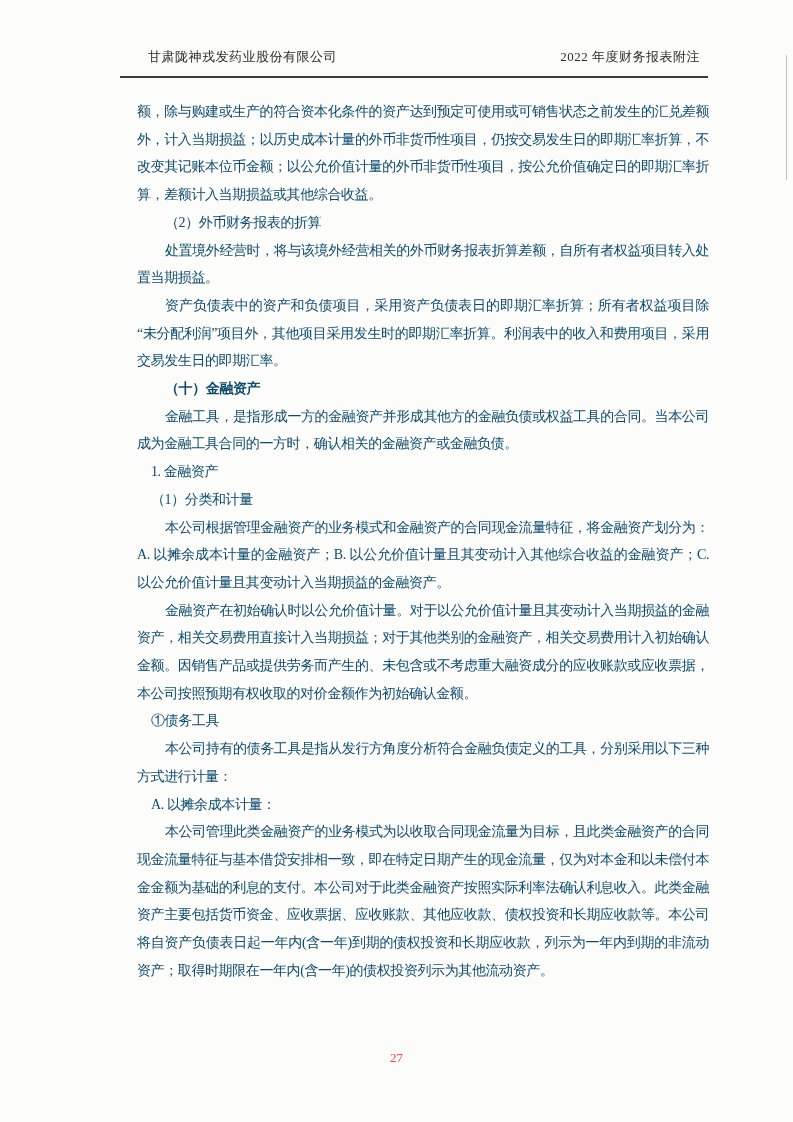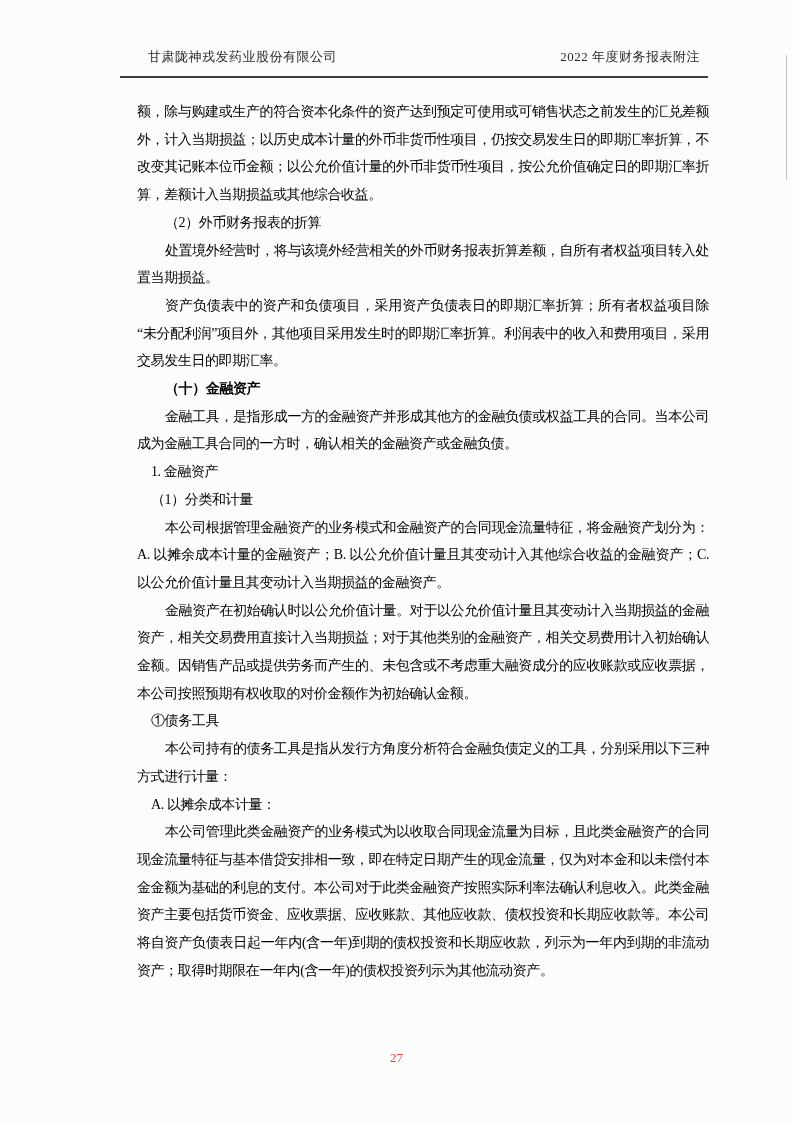--- a/index.html
+++ b/index.html
@@ -42,21 +42,21 @@
   }
   
   .content {
     position: absolute;
     left: 137px;
     top: 98px;
     width: 572px;
     font-size: 14px;
     line-height: 27.7px;
     letter-spacing: -0.4px;
-    color: #000000;
+    color: #0c4a6e;
   }
   .content p { margin: 0; }
   .p      { text-indent: 2em; text-align: justify; }
   .p-cont { text-indent: 0;   text-align: justify; }
   .h2     { text-indent: 2em; }
   .h2b    { text-indent: 2em; font-weight: bold; }
   .h1     { text-indent: 1em; }
   
   .footer {
     position: absolute;

